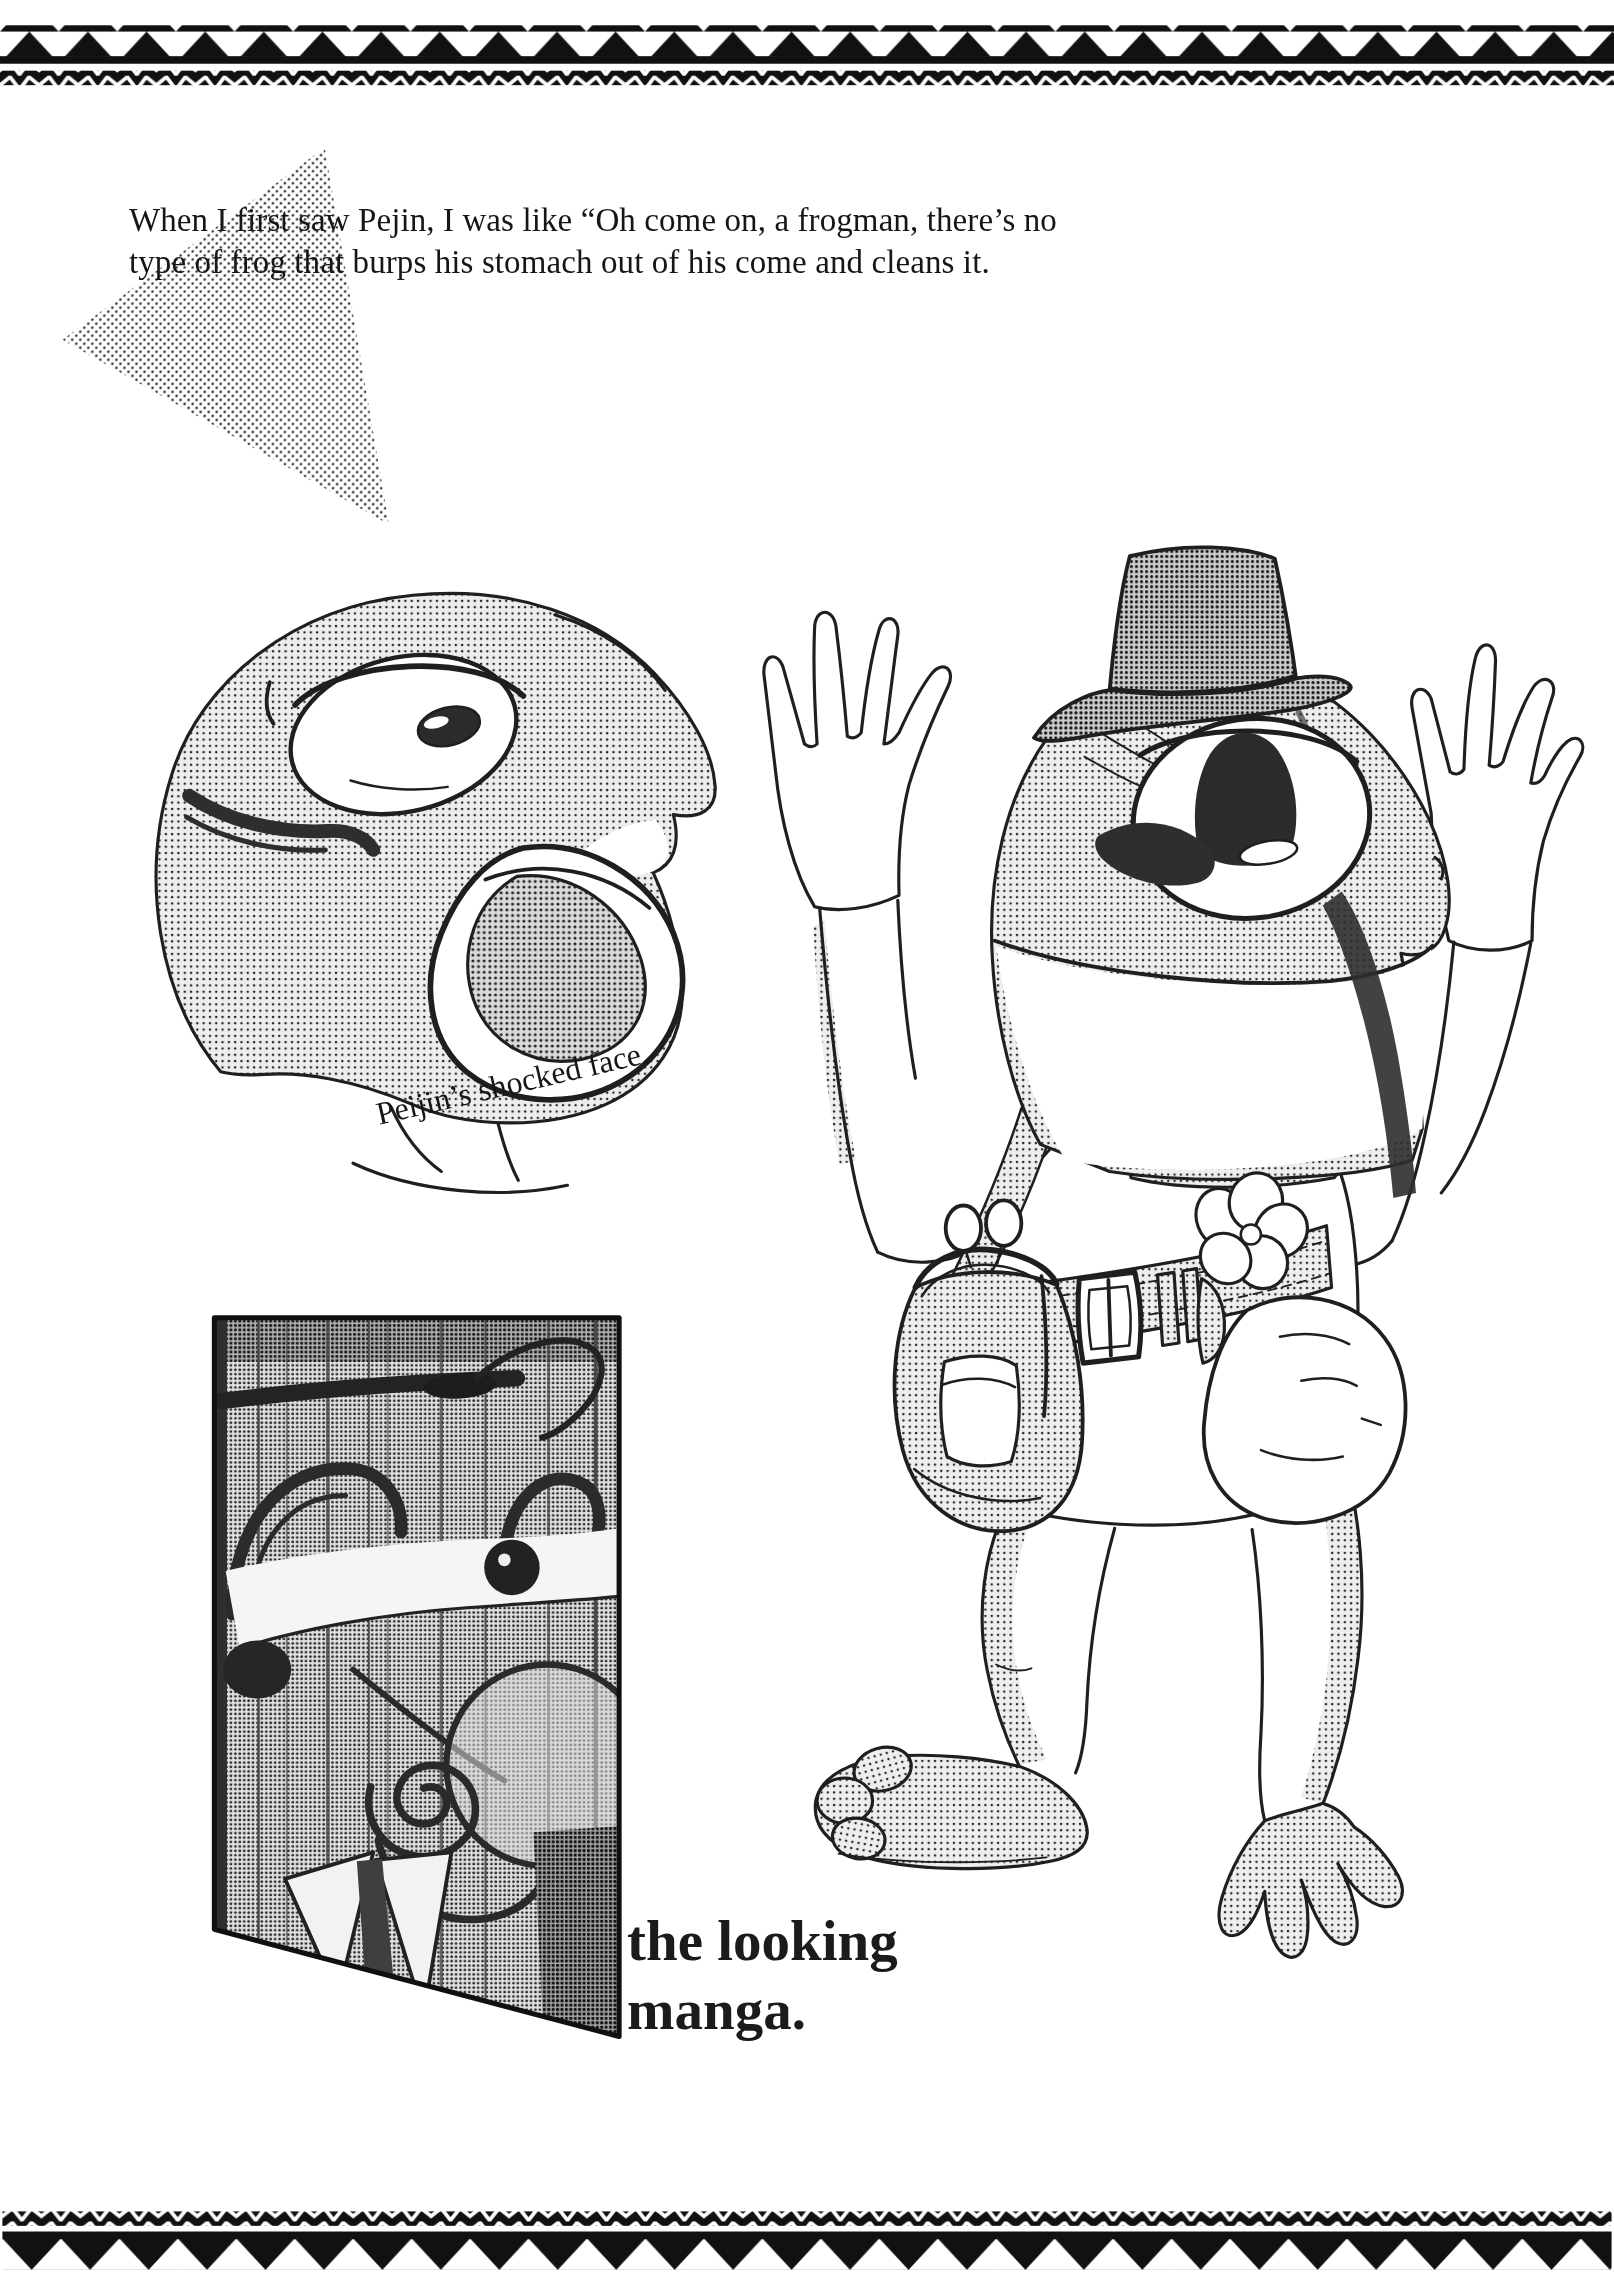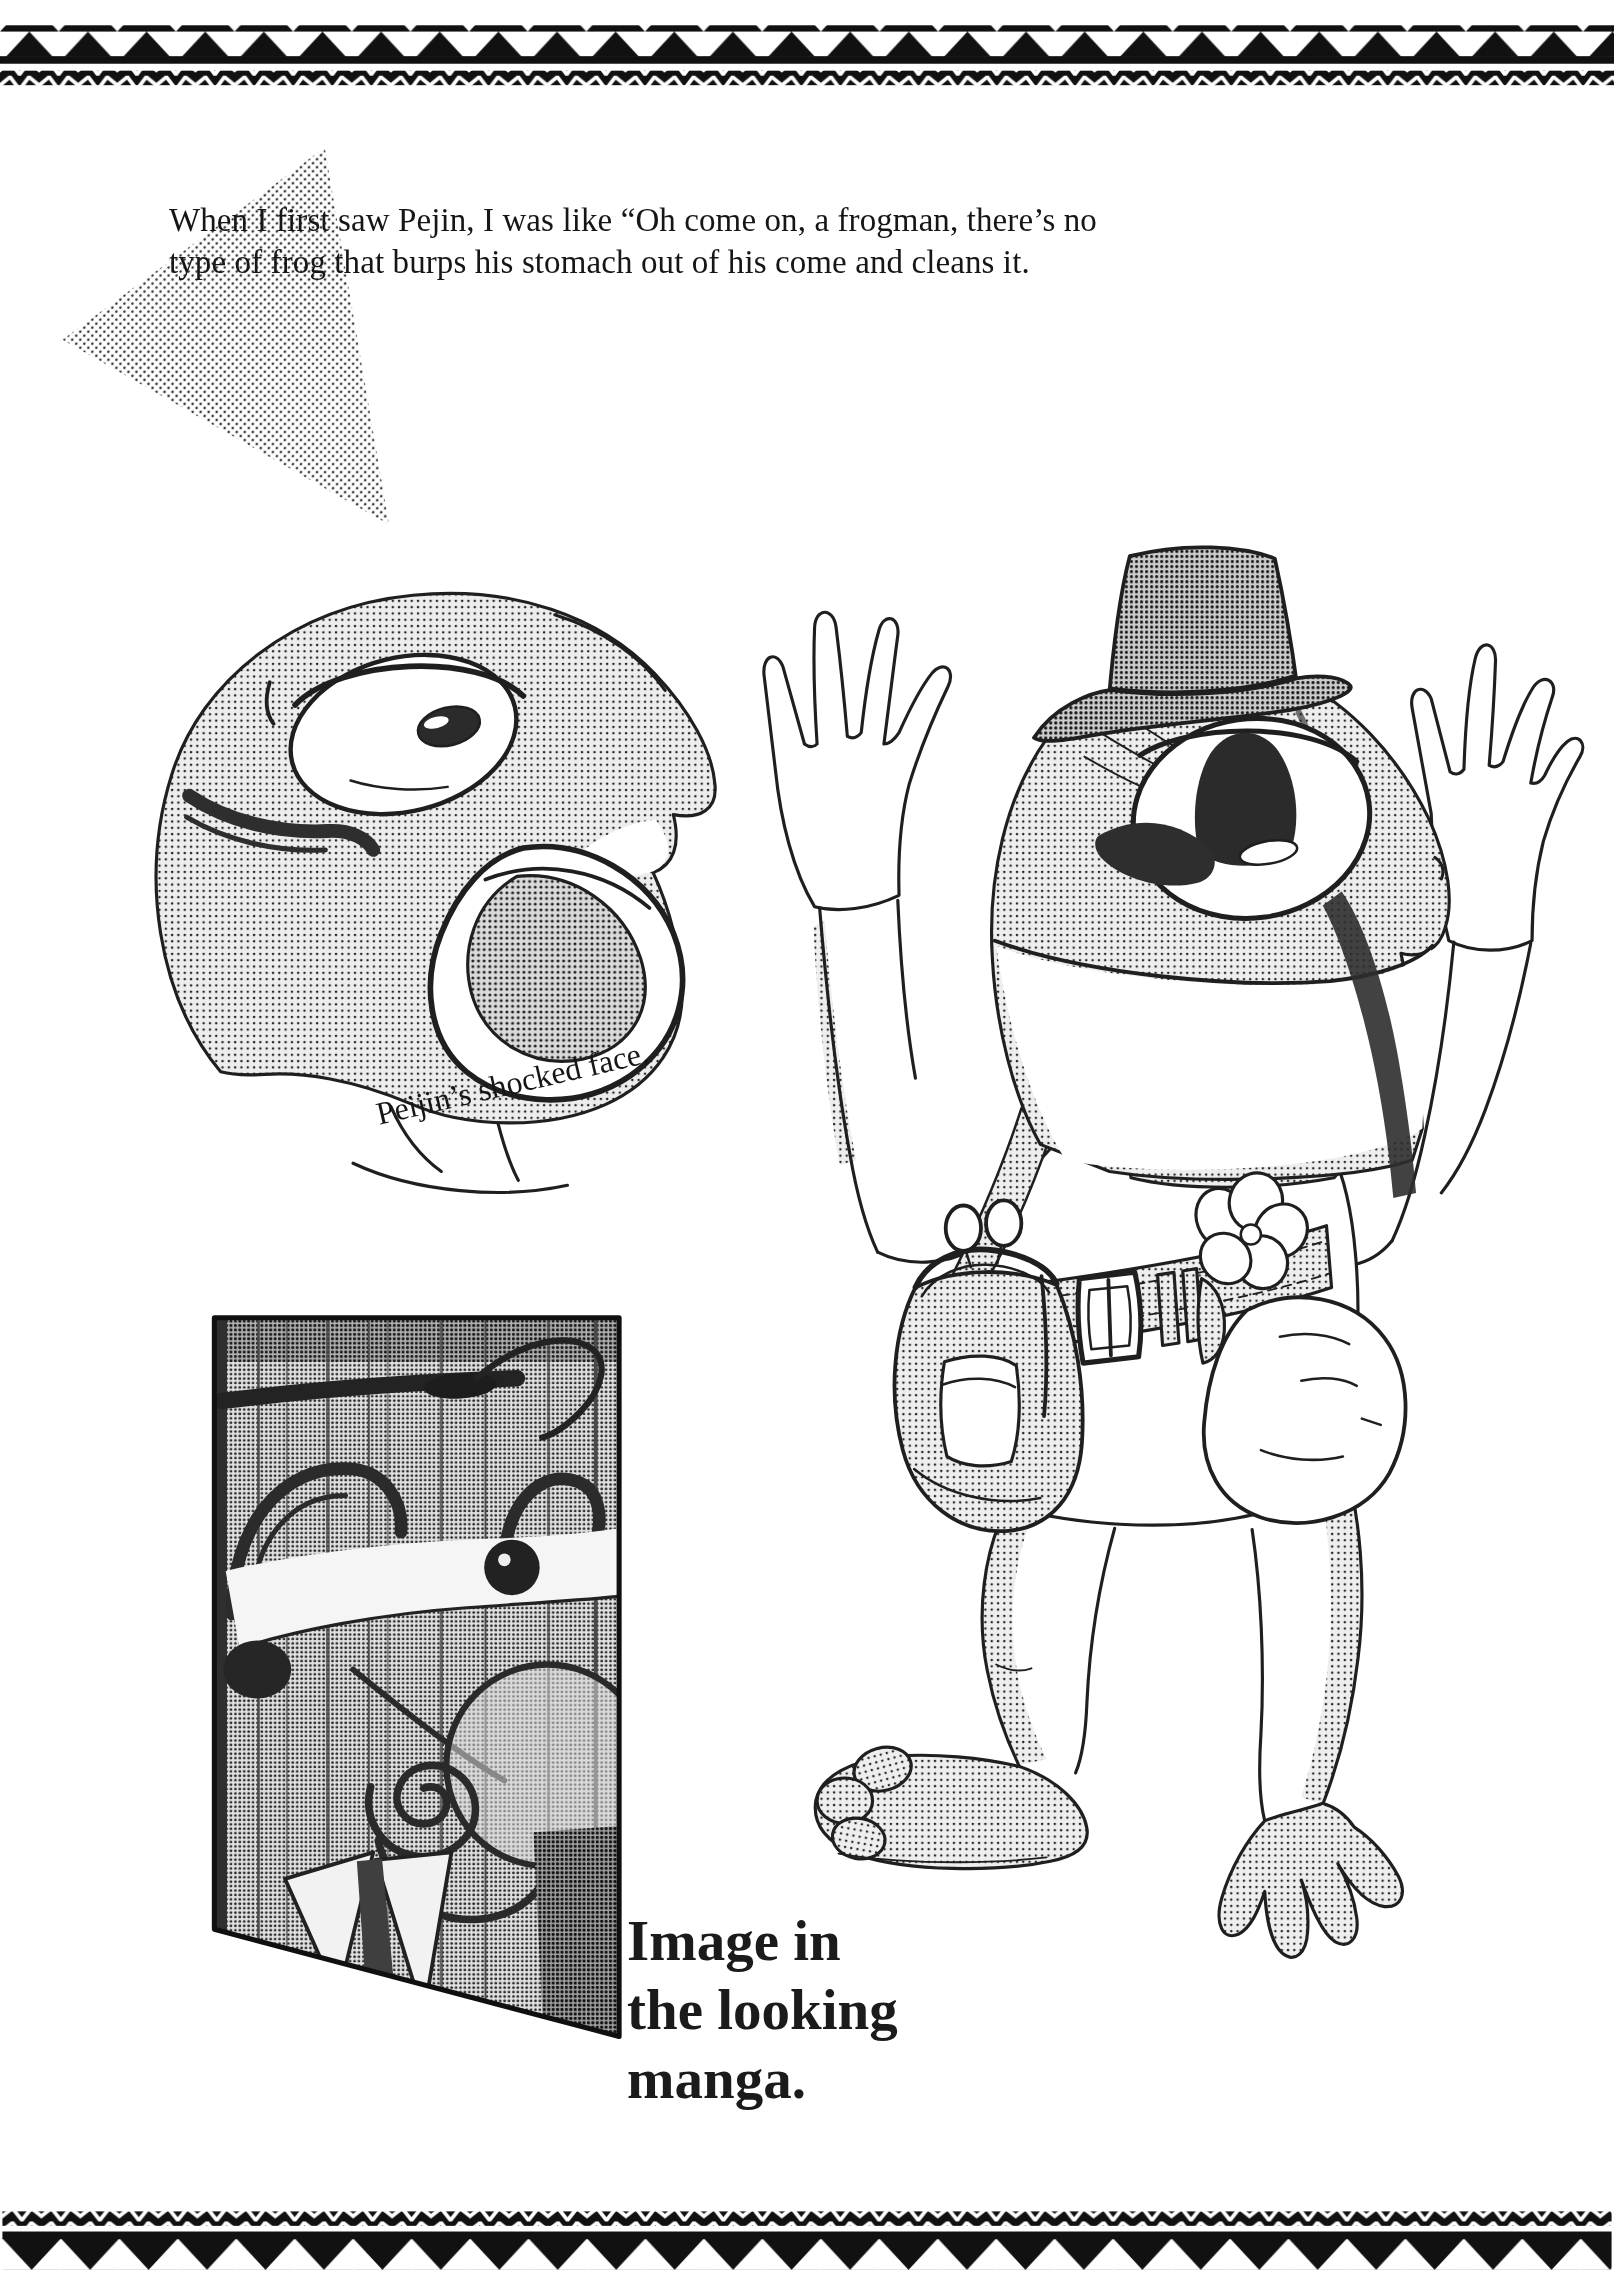--- a/index.html
+++ b/index.html
@@ -8,21 +8,20 @@
     background:#ffffff;
     font-family:"Liberation Serif", serif;
     color:#1c1c1c;
   }
   .abs{position:absolute;}
   svg{display:block;}
   .intro{
     position:absolute;left:129px;top:199px;
     font-size:33px;line-height:42px;color:#161616;
     letter-spacing:0.1px;
-    margin-left:40px;
   }
   .intro .line{white-space:nowrap;}
   .cap-shocked{
     position:absolute;left:377px;top:1096px;
     font-size:32px;color:#161616;white-space:nowrap;
     transform:rotate(-13deg);transform-origin:left center;
   }
   .cap-manga{
     position:absolute;left:627px;top:1906px;
     font-size:57px;line-height:69px;font-weight:700;color:#1b1b1b;
@@ -380,17 +379,16 @@
       <polygon points="452,2980 592,2938 536,3168" fill="#f2f2f2"></polygon>
       <polygon points="596,2950 716,2938 672,3196" fill="#f2f2f2"></polygon>
       <polygon points="566,2952 606,2948 630,3200 584,3206" fill="#3f3f3f" stroke="none"></polygon>
     </g>
     <polygon points="846,2906 982,2896 982,3230 862,3230" fill="url(#htPD)"></polygon>
   </g>
   <polygon points="340,2090 982,2090 982,3230 340,3060" fill="none" stroke="#101010" stroke-width="8"></polygon>
 </svg>
 
 <div class="cap-manga">
-  <div>Image in</div>
   <div>the looking</div>
   <div>manga.</div>
 </div>
 
 
 </body></html>

